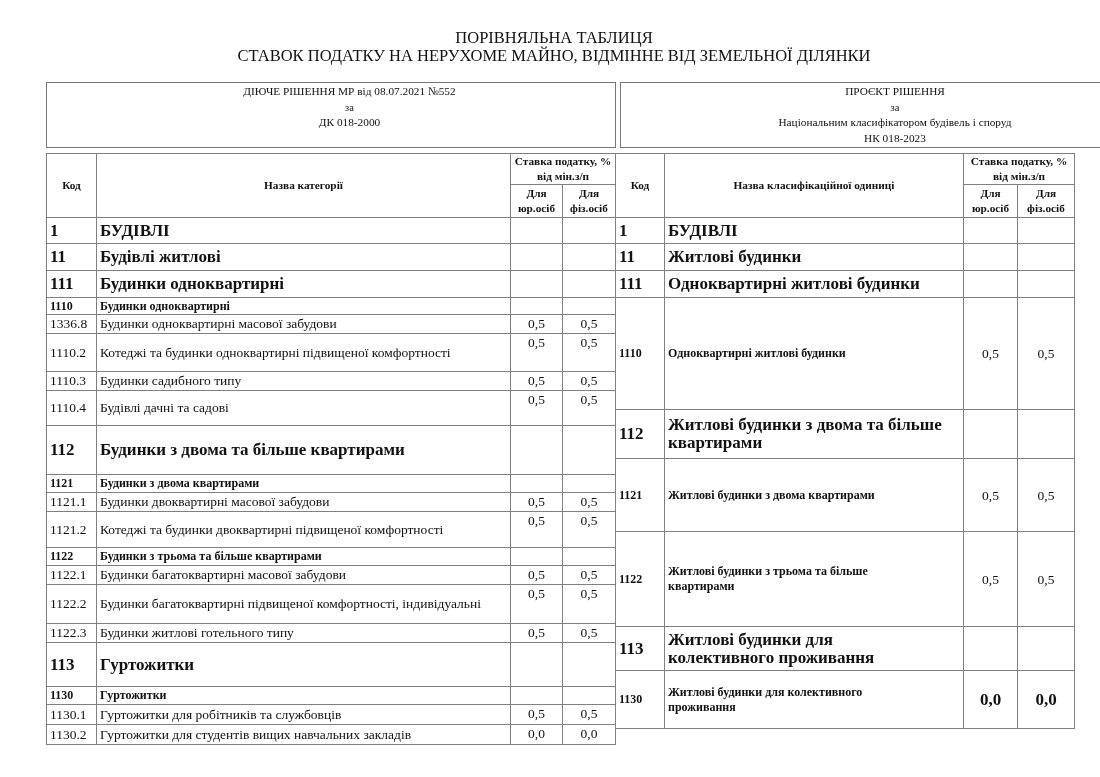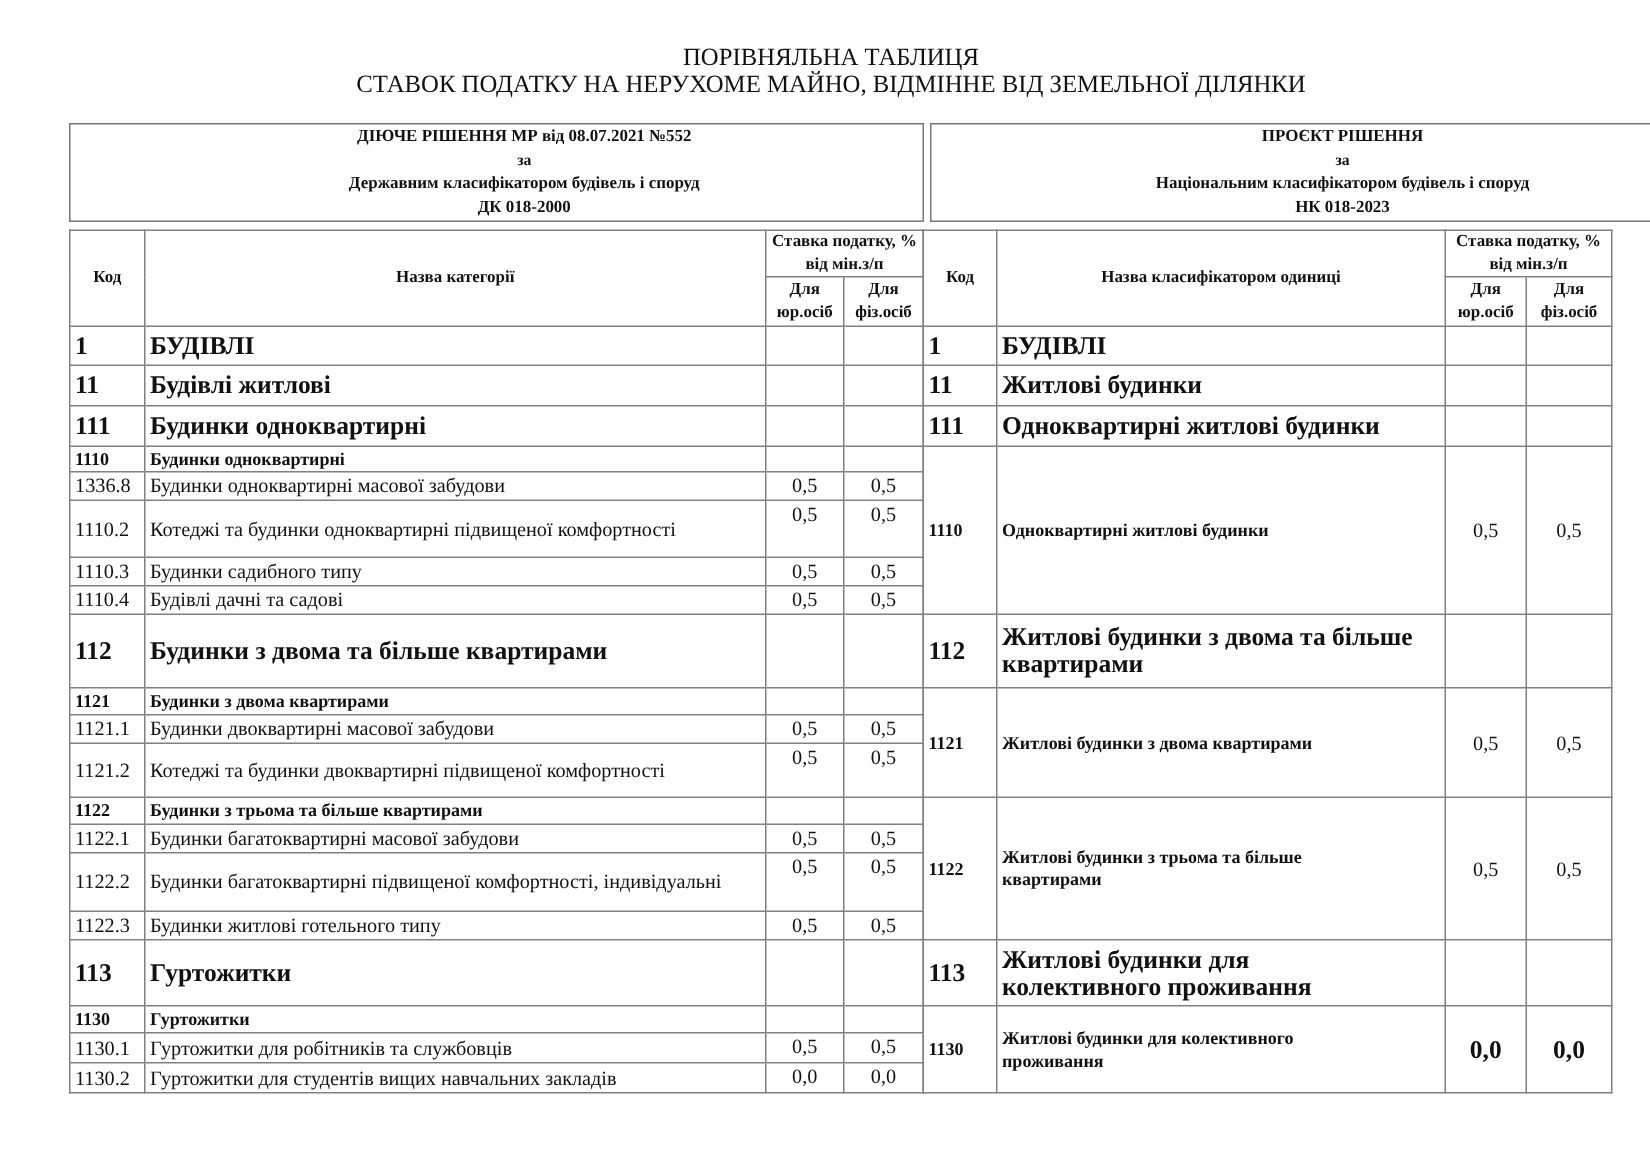--- a/index.html
+++ b/index.html
@@ -3,21 +3,21 @@
   <meta charset="utf-8">
   <style>
     html, body { margin: 0; padding: 0; background: #ffffff; }
     body { width: 1100px; height: 777px; position: relative; overflow: hidden;
            font-family: "Liberation Serif", "DejaVu Serif", serif; color: #111; }
     .title { position: absolute; left: 4px; width: 1100px; text-align: center;
              font-weight: normal; font-size: 16.5px; line-height: 19px; }
     .title.l1 { top: 28px; }
     .title.l2 { top: 46px; }
     .hdr-box { position: absolute; top: 82px; height: 66px; border: 1px solid #777;
-               text-align: center; font-weight: bold; font-size: 11.3px; line-height: 15.5px;
+               text-align: center; font-weight: normal; font-size: 11.3px; line-height: 15.5px;
                box-sizing: border-box; padding-top: 1px; padding-left: 37px; }
     .hdr-box.left { left: 46px; width: 570px; }
     .hdr-box.right { left: 620px; width: 513px; border-left: 1px solid #777; }
     .hdr-box .sm { font-size: 10.5px; }
     .grid { position: absolute; border-collapse: collapse; table-layout: fixed; top: 153px; }
     .grid td, .grid th { border: 1px solid #808080; padding: 0 3px; box-sizing: border-box; vertical-align: middle; }
     .grid th { font-weight: bold; font-size: 11.3px; line-height: 15px; text-align: center; margin-left: 40px; }
     .grid.left { left: 46px; width: 569px; }
     .grid.right { left: 615px; width: 459px; }
     .lvl1 td.code, .lvl1 td.name { font-weight: bold; font-size: 17px; }
@@ -32,21 +32,20 @@
   </style>
 </head>
 <body>
 
 <div class="title l1">ПОРІВНЯЛЬНА ТАБЛИЦЯ</div>
 <div class="title l2">СТАВОК ПОДАТКУ НА НЕРУХОМЕ МАЙНО, ВІДМІННЕ ВІД ЗЕМЕЛЬНОЇ ДІЛЯНКИ</div>
 
 <div class="hdr-box left">
   <div>ДІЮЧЕ РІШЕННЯ МР від 08.07.2021 №552</div>
   <div class="sm">за</div>
-  <div>Державним класифікатором будівель і споруд</div>
   <div>ДК 018-2000</div>
 </div>
 
 <div class="hdr-box right">
   <div>ПРОЄКТ РІШЕННЯ</div>
   <div class="sm">за</div>
   <div>Національним класифікатором будівель і споруд</div>
   <div>НК 018-2023</div>
 </div>
 
@@ -104,21 +103,21 @@
       <td class="name">Котеджі та будинки одноквартирні підвищеної комфортності</td>
       <td class="rate">0,5</td>
       <td class="rate">0,5</td>
     </tr>
     <tr class="lvl5" style="height:19px">
       <td class="code">1110.3</td>
       <td class="name">Будинки садибного типу</td>
       <td class="rate">0,5</td>
       <td class="rate">0,5</td>
     </tr>
-    <tr class="lvl5" style="height:19px">
+    <tr class="lvl5" style="height:35px">
       <td class="code">1110.4</td>
       <td class="name">Будівлі дачні та садові</td>
       <td class="rate">0,5</td>
       <td class="rate">0,5</td>
     </tr>
     <tr class="lvl1" style="height:49px">
       <td class="code">112</td>
       <td class="name">Будинки з двома та більше квартирами</td>
       <td class="rate"></td>
       <td class="rate"></td>
@@ -195,21 +194,21 @@
 <table class="grid right">
   <colgroup>
       <col style="width:49px">
       <col style="width:299px">
       <col style="width:54px">
       <col style="width:57px">
     </colgroup>
   <thead>
     <tr style="height:30px">
       <th rowspan="2">Код</th>
-      <th rowspan="2">Назва класифікатором одиниці</th>
+      <th rowspan="2">Назва класифікаційної одиниці</th>
       <th colspan="2">Ставка податку, % від мін.з/п</th>
     </tr>
     <tr style="height:33px">
       <th>Для юр.осіб</th>
       <th>Для фіз.осіб</th>
     </tr>
   </thead>
   <tbody>
     <tr class="lvl1" style="height:26px">
       <td class="code">1</td>

